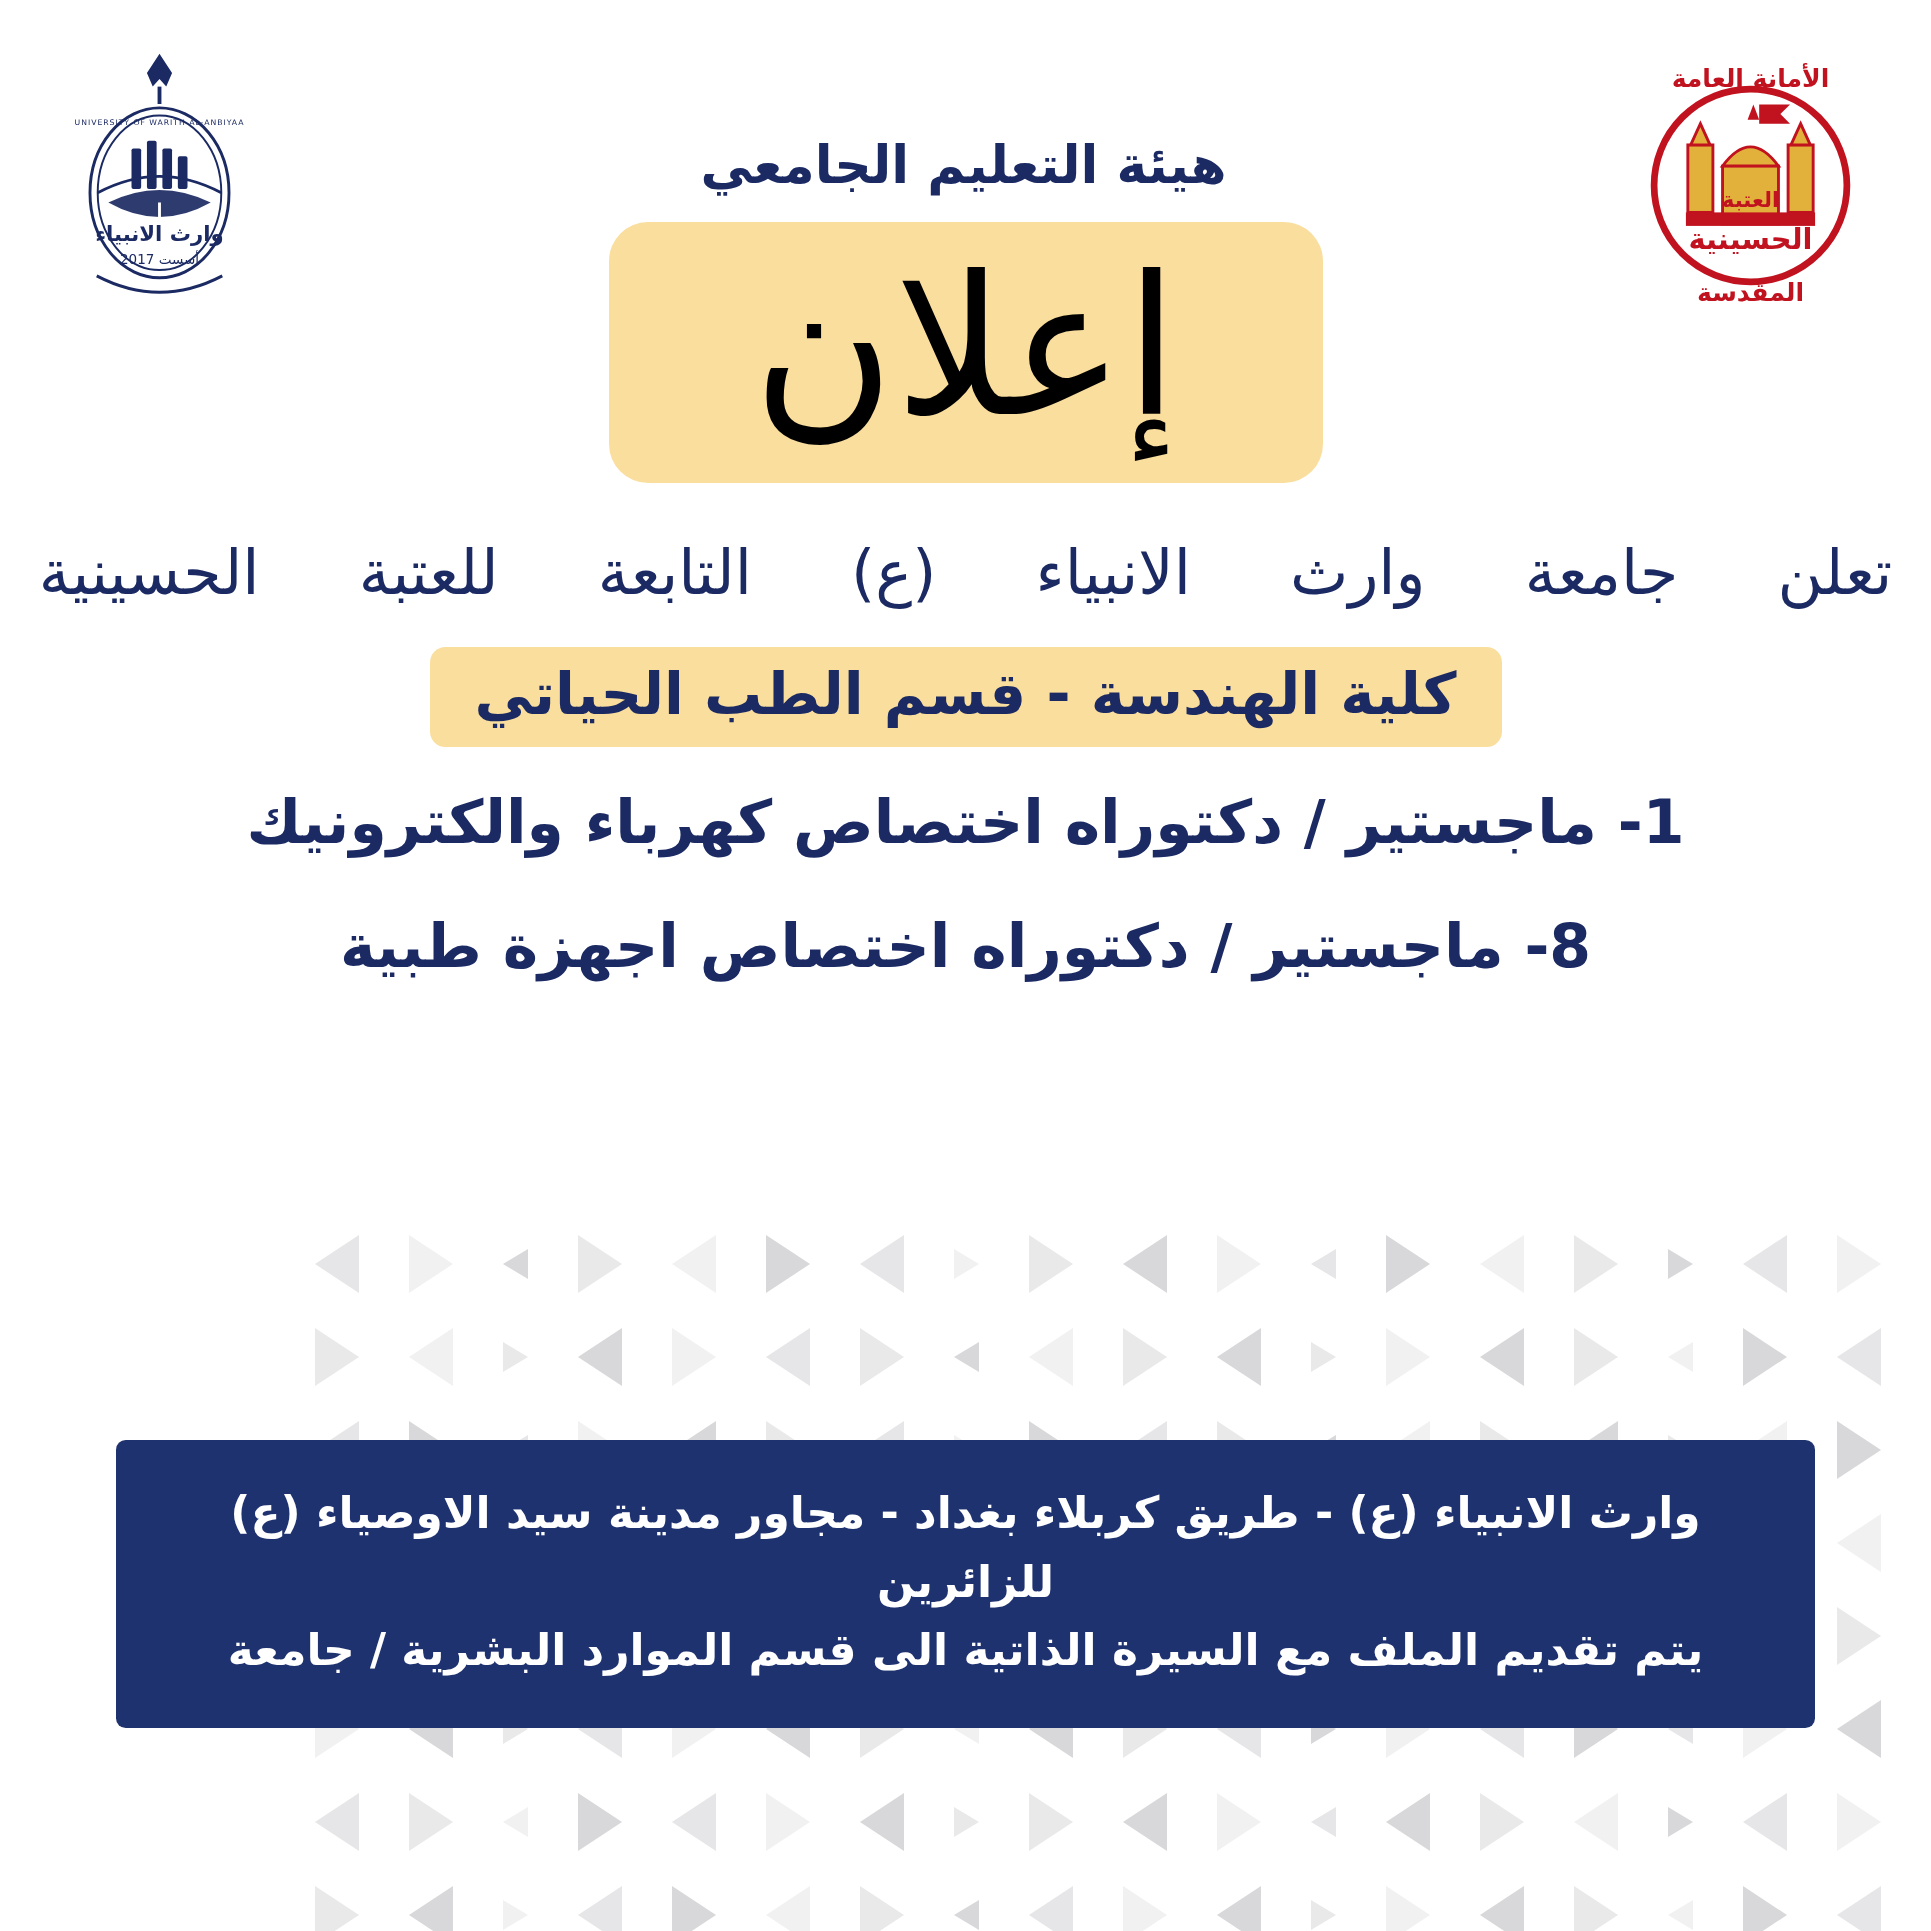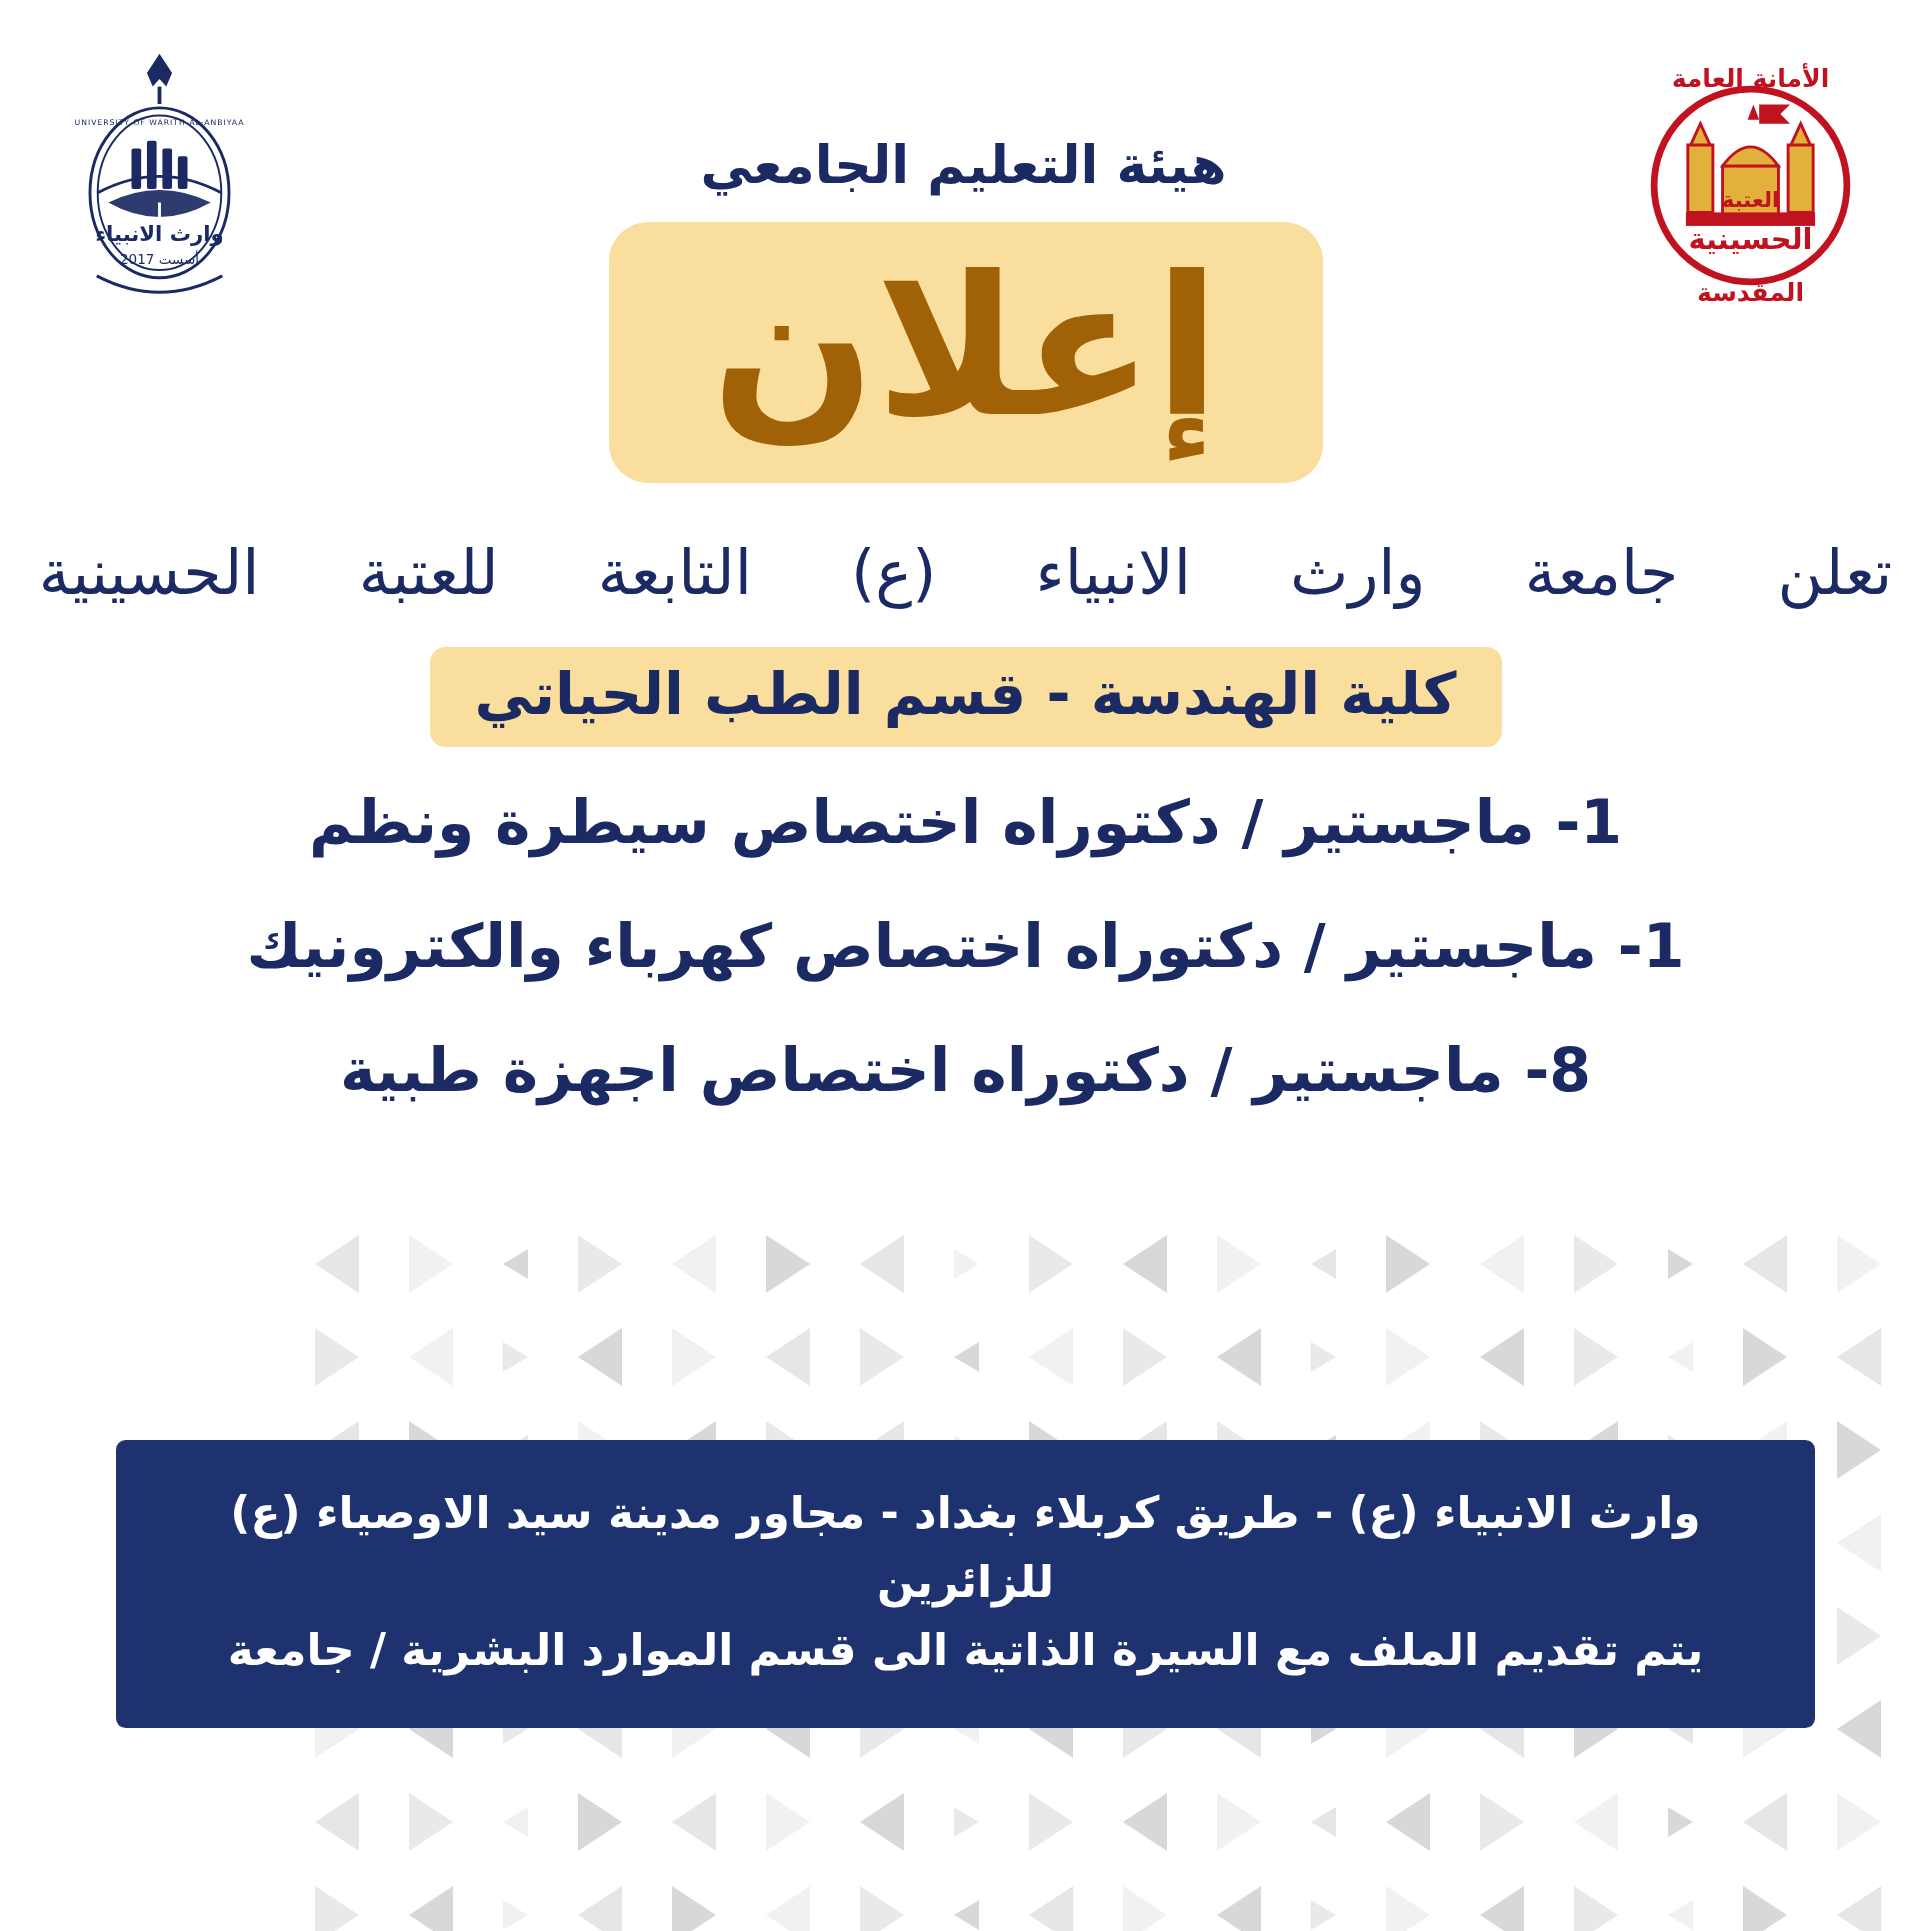--- a/index.html
+++ b/index.html
@@ -102,22 +102,22 @@
     width: 714px;
     height: 261px;
     background: #fade9e;
     border-radius: 39px;
     display: flex;
     align-items: center;
     justify-content: center;
   }
   .elan-text {
     font-size: 193px;
-    font-weight: bold;
-    color: #a16207;
+    font-weight: normal;
+    color: #000000;
     line-height: 1;
     margin-top: -9.7px;
   }
 
   
   .intro {
     margin: 29px 29px 0 29px;
     text-align: justify;
     text-align-last: center;
     font-size: 62px;
@@ -413,21 +413,20 @@
     </div>
   </div>
 
   <div class="intro">
     <span class="line1">تعلن جامعة وارث الانبياء (ع) التابعة للعتبة الحسينية</span>
   </div>
 
   <div class="section-banner">كلية الهندسة - قسم الطب الحياتي</div>
 
   <div class="list">
-    <div class="list-item">1- ماجستير / دكتوراه اختصاص سيطرة ونظم</div>
     <div class="list-item">1- ماجستير / دكتوراه اختصاص كهرباء والكترونيك</div>
     <div class="list-item">8- ماجستير / دكتوراه اختصاص اجهزة طبية</div>
   </div>
 
   <div class="footer-box">
     <div class="footer-line">وارث الانبياء (ع) - طريق كربلاء بغداد - مجاور مدينة سيد الاوصياء (ع) للزائرين</div>
     <div class="footer-line">يتم تقديم الملف مع السيرة الذاتية الى قسم الموارد البشرية / جامعة</div>
   </div>
 
 </div>

